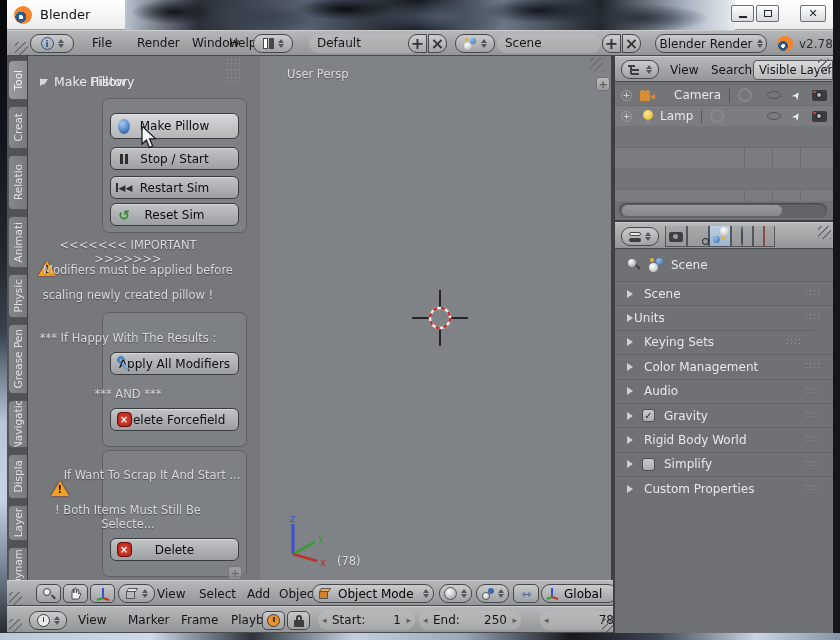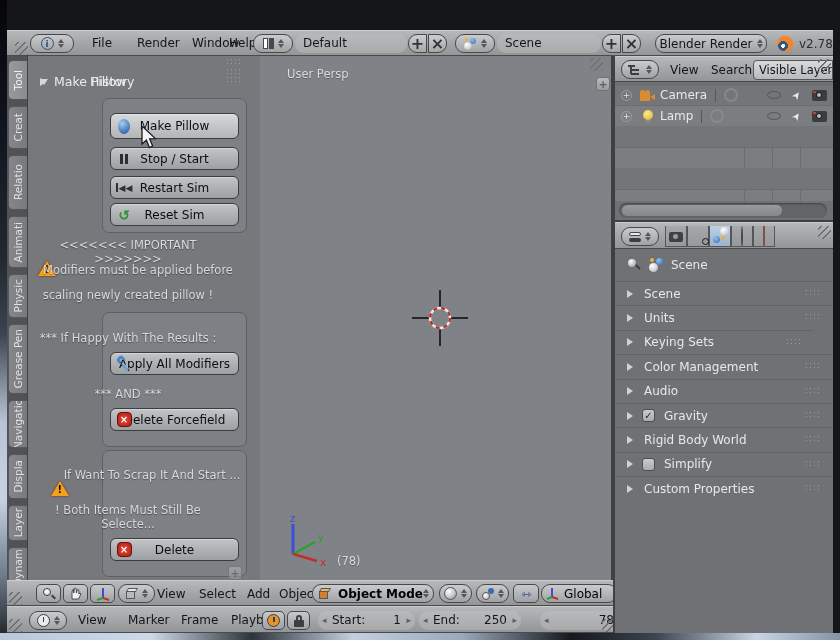--- a/index.html
+++ b/index.html
@@ -135,20 +135,32 @@
   .tree-ic i{position:absolute;background:#3c3e40;height:2px;}
 </style>
 </head>
 <body>
 
 <div id="screen">
 
   <div class="abs desk-left"></div>
   <div class="abs desk-bottom"></div>
 
+  <div class="abs titlebar">
+    <div class="abs blender-logo" style="left:7px;top:6px;"></div>
+    <div class="abs win-title" style="left:33px;top:7px;">Blender</div>
+    <div class="abs title-blur"></div>
+    <div class="abs winbtn" style="left:724px;top:5px;width:23px;">
+        <span class="mn"></span>
+      </div>
+    <div class="abs winbtn" style="left:749px;top:5px;width:23px;">
+        <span class="sq"></span>
+      </div>
+    <div class="abs winbtn" style="left:793px;top:5px;width:26px;">✕</div>
+  </div>
 
   <div class="abs hdr" style="left:7px;top:30px;width:826px;height:26px;">
     <div class="abs pill" style="left:23px;top:3px;width:44px;height:19px;">
       <span style="width:13px;height:13px;border:1.5px solid #2f4f7f;border-radius:50%;color:#2f4f7f;font-size:9px;font-weight:bold;display:flex;align-items:center;justify-content:center;">i</span>
       <span class="updn">
           <i class="u"></i>
           <i class="d"></i>
         </span>
     </div>
     <div id="menubar-menus">
@@ -160,21 +172,21 @@
     <div class="abs pill" style="left:246px;top:3px;width:40px;height:19px;">
       <span style="display:flex;gap:1px;">
           <i style="width:5px;height:11px;background:#fff;border:1px solid #46484b;"></i>
           <i style="width:5px;height:11px;background:#46484b;"></i>
         </span>
       <span class="updn">
           <i class="u"></i>
           <i class="d"></i>
         </span>
     </div>
-    <div class="abs field" style="left:288px;top:3px;width:112px;height:19px;">
+    <div class="abs field" style="left:302px;top:3px;width:112px;height:19px;">
       <span style="position:absolute;left:8px;top:2px;font-size:12px;">Default</span>
     </div>
     <div class="abs sqbtn" style="left:401px;top:3px;width:19px;height:19px;border-radius:9px 0 0 9px;">+</div>
     <div class="abs sqbtn" style="left:421px;top:3px;width:19px;height:19px;border-radius:0 9px 9px 0;">×</div>
     <div class="abs pill" style="left:448px;top:3px;width:40px;height:19px;">
       <span class="balls-ic" style="transform:scale(.85);">
           <i class="b1"></i>
           <i class="b2"></i>
           <i class="b3"></i>
         </span>
@@ -376,21 +388,21 @@
         <div class="abs hmenu" style="left: 150px; top: 6px;">View</div>
         <div class="abs hmenu" style="left: 192px; top: 6px;">Select</div>
         <div class="abs hmenu" style="left: 240px; top: 6px;">Add</div>
         <div class="abs hmenu" style="left: 272px; top: 6px;">Object</div>
       </div>
     <div class="abs pill" style="left:305px;top:3px;width:122px;height:19px;justify-content:flex-start;padding-left:6px;">
       <span class="cube-ic orange">
           <i class="t"></i>
           <i class="f"></i>
         </span>
-      <span style="font-size:12px;margin-left:5px;font-weight:bold;">Object Mode</span>
+      <span style="font-size:12px;margin-left:5px;">Object Mode</span>
       <span class="updn" style="position:absolute;right:4px;">
           <i class="u"></i>
           <i class="d"></i>
         </span>
     </div>
     <div class="abs pill" style="left:432px;top:3px;width:33px;height:19px;">
       <span class="sphere-ic"></span>
       <span class="updn">
           <i class="u"></i>
           <i class="d"></i>
@@ -491,21 +503,21 @@
         <div class="abs" style="left: 0px; top: 28px; width: 218px; height: 21px; background: rgb(115, 117, 120); display: flex; align-items: center; border-top: 1px solid rgb(106, 108, 111);">
           <div style="margin-left: 6px; width: 11px; height: 11px; border: 1px solid rgb(154, 156, 158); border-radius: 50%; color: rgb(223, 225, 227); font-size: 9px; display: flex; align-items: center; justify-content: center; line-height: 1;">+</div>
           <div class="chip" style="margin-left: 8px;">
             <span class="cam-ic">
               <i class="r1"></i>
               <i class="r2"></i>
               <i class="body"></i>
               <i class="lens"></i>
             </span>
           </div>
-          <div class="ol-row-text" style="margin-left: 4px;">Camera</div>
+          <div class="ol-row-text" style="margin-left: 18px;">Camera</div>
           <div style="margin-left: 8px; width: 1px; height: 13px; background: rgb(85, 87, 90);"></div>
           <div style="margin-left: 8px; width: 14px; height: 14px; border-radius: 50%; border: 2px solid rgb(139, 141, 144); opacity: 0.8;"></div>
           <div style="position: absolute; right: 6px; display: flex; gap: 11px; align-items: center;">
             <div class="eye-ic"></div>
             <div class="cursor-ic" style="transform: rotate(-55deg);">➤</div>
             <div style="width: 15px; height: 11px; background: rgb(58, 60, 62); border-radius: 2px; position: relative;">
               <i style="position:absolute;left:4px;top:2px;width:6px;height:6px;border-radius:50%;background:#b8babc;border:1px solid #141618;"></i>
               <i style="position:absolute;left:1px;top:1px;width:3px;height:2px;background:#c84038;"></i>
             </div>
           </div>
@@ -595,21 +607,21 @@
     </div>
 
     <div id="prop-rows">
         <div class="abs prow-sep" style="left: 0px; top: 225px; width: 218px; height: 24px; display: flex; align-items: center;">
           <div style="margin-left: 12px; width: 0px; height: 0px; border-top: 4px solid transparent; border-bottom: 4px solid transparent; border-left: 6px solid rgb(207, 209, 211);"></div>
           <div class="ol-row-text" style="margin-left: 11px;">Scene</div>
           <div class="dots" style="position: absolute; right: 12px; top: 5px;">::::</div>
         </div>
         <div class="abs prow-sep" style="left: 0px; top: 249.4px; width: 218px; height: 24px; display: flex; align-items: center;">
           <div style="margin-left: 12px; width: 0px; height: 0px; border-top: 4px solid transparent; border-bottom: 4px solid transparent; border-left: 6px solid rgb(207, 209, 211);"></div>
-          <div class="ol-row-text" style="margin-left: 11px;">Units</div>
+          <div class="ol-row-text" style="margin-left: 1px;">Units</div>
           <div class="dots" style="position: absolute; right: 12px; top: 5px;">::::</div>
         </div>
         <div class="abs prow-sep" style="left: 0px; top: 273.8px; width: 199px; height: 24px; display: flex; align-items: center;">
           <div style="margin-left: 12px; width: 0px; height: 0px; border-top: 4px solid transparent; border-bottom: 4px solid transparent; border-left: 6px solid rgb(207, 209, 211);"></div>
           <div class="ol-row-text" style="margin-left: 11px;">Keying Sets</div>
           <div class="dots" style="position: absolute; right: 12px; top: 5px;">::::</div>
         </div>
         <div class="abs prow-sep" style="left: 0px; top: 298.2px; width: 218px; height: 24px; display: flex; align-items: center;">
           <div style="margin-left: 12px; width: 0px; height: 0px; border-top: 4px solid transparent; border-bottom: 4px solid transparent; border-left: 6px solid rgb(207, 209, 211);"></div>
           <div class="ol-row-text" style="margin-left: 11px;">Color Management</div>

